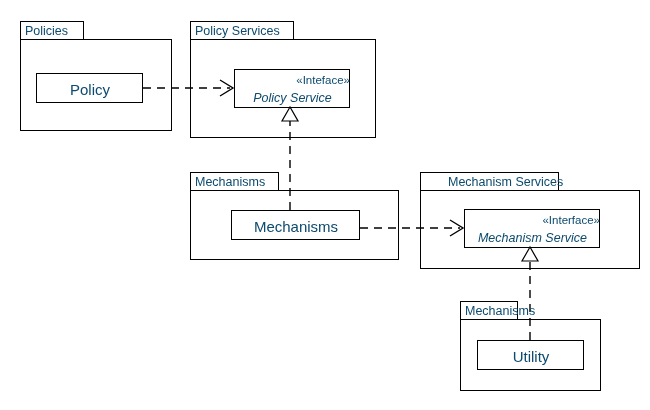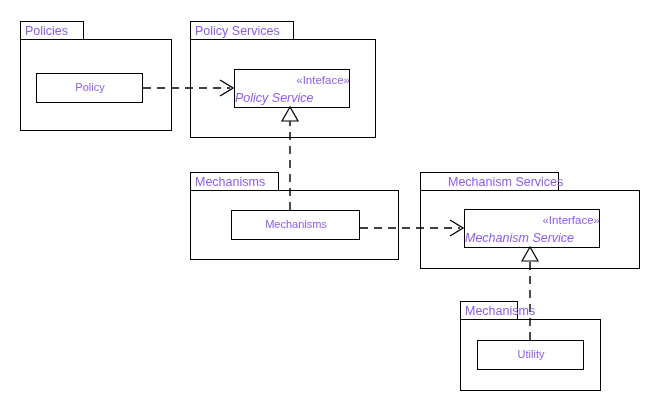--- a/index.html
+++ b/index.html
@@ -20,38 +20,39 @@
     left: 0;
     top: 0;
     width: 650px;
     height: 410px;
   }
   .pkg-label,
   .cls-label,
   .stereo,
   .iface-name {
     position: absolute;
-    color: #8b5cf6;
+    color: #0c4a6e;
     white-space: nowrap;
     line-height: 1;
   }
   .pkg-label {
     font-size: 12.5px;
   }
   .cls-label {
-    font-size: 11px;
+    font-size: 15px;
     text-align: center;
   }
   .stereo {
     font-size: 11.5px;
     text-align: right;
   }
   .iface-name {
     font-size: 12.5px;
     font-style: italic;
+    text-align: center;
   }
 </style>
 </head>
 <body>
 
 <div id="diagram">
 
   <svg class="layer" viewBox="0 0 650 410" xmlns="http://www.w3.org/2000/svg">
 
     <g>

